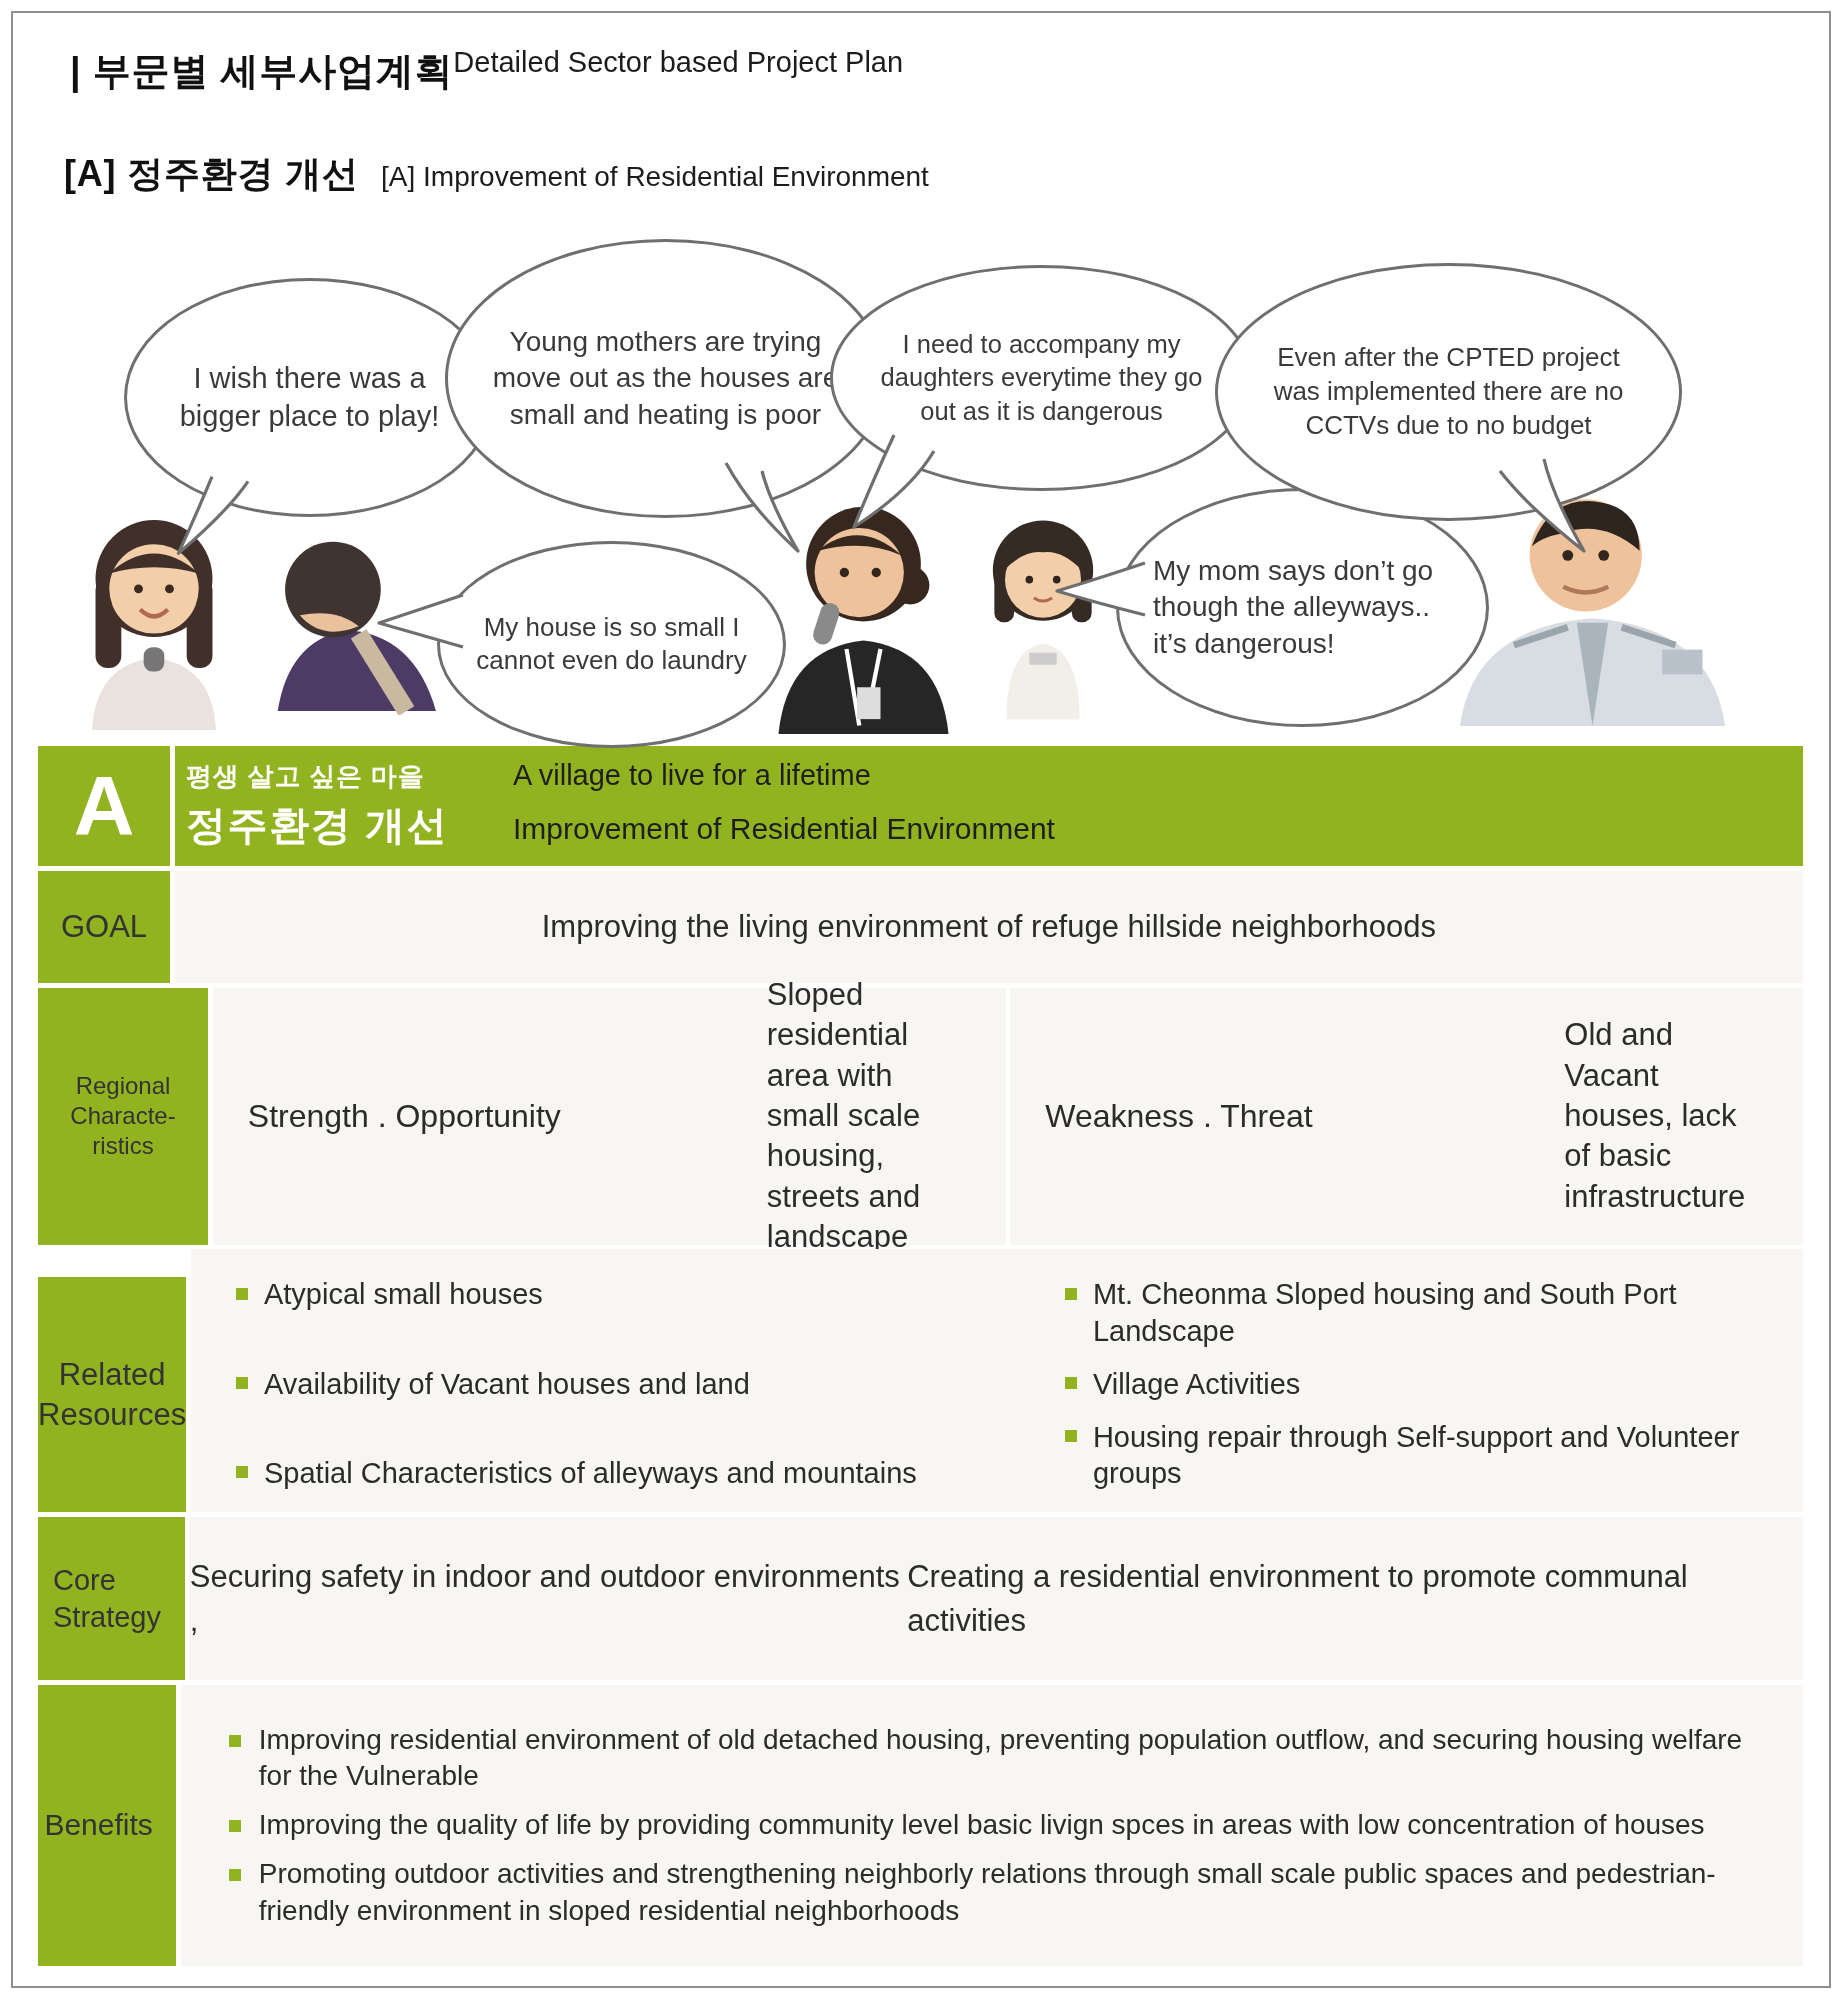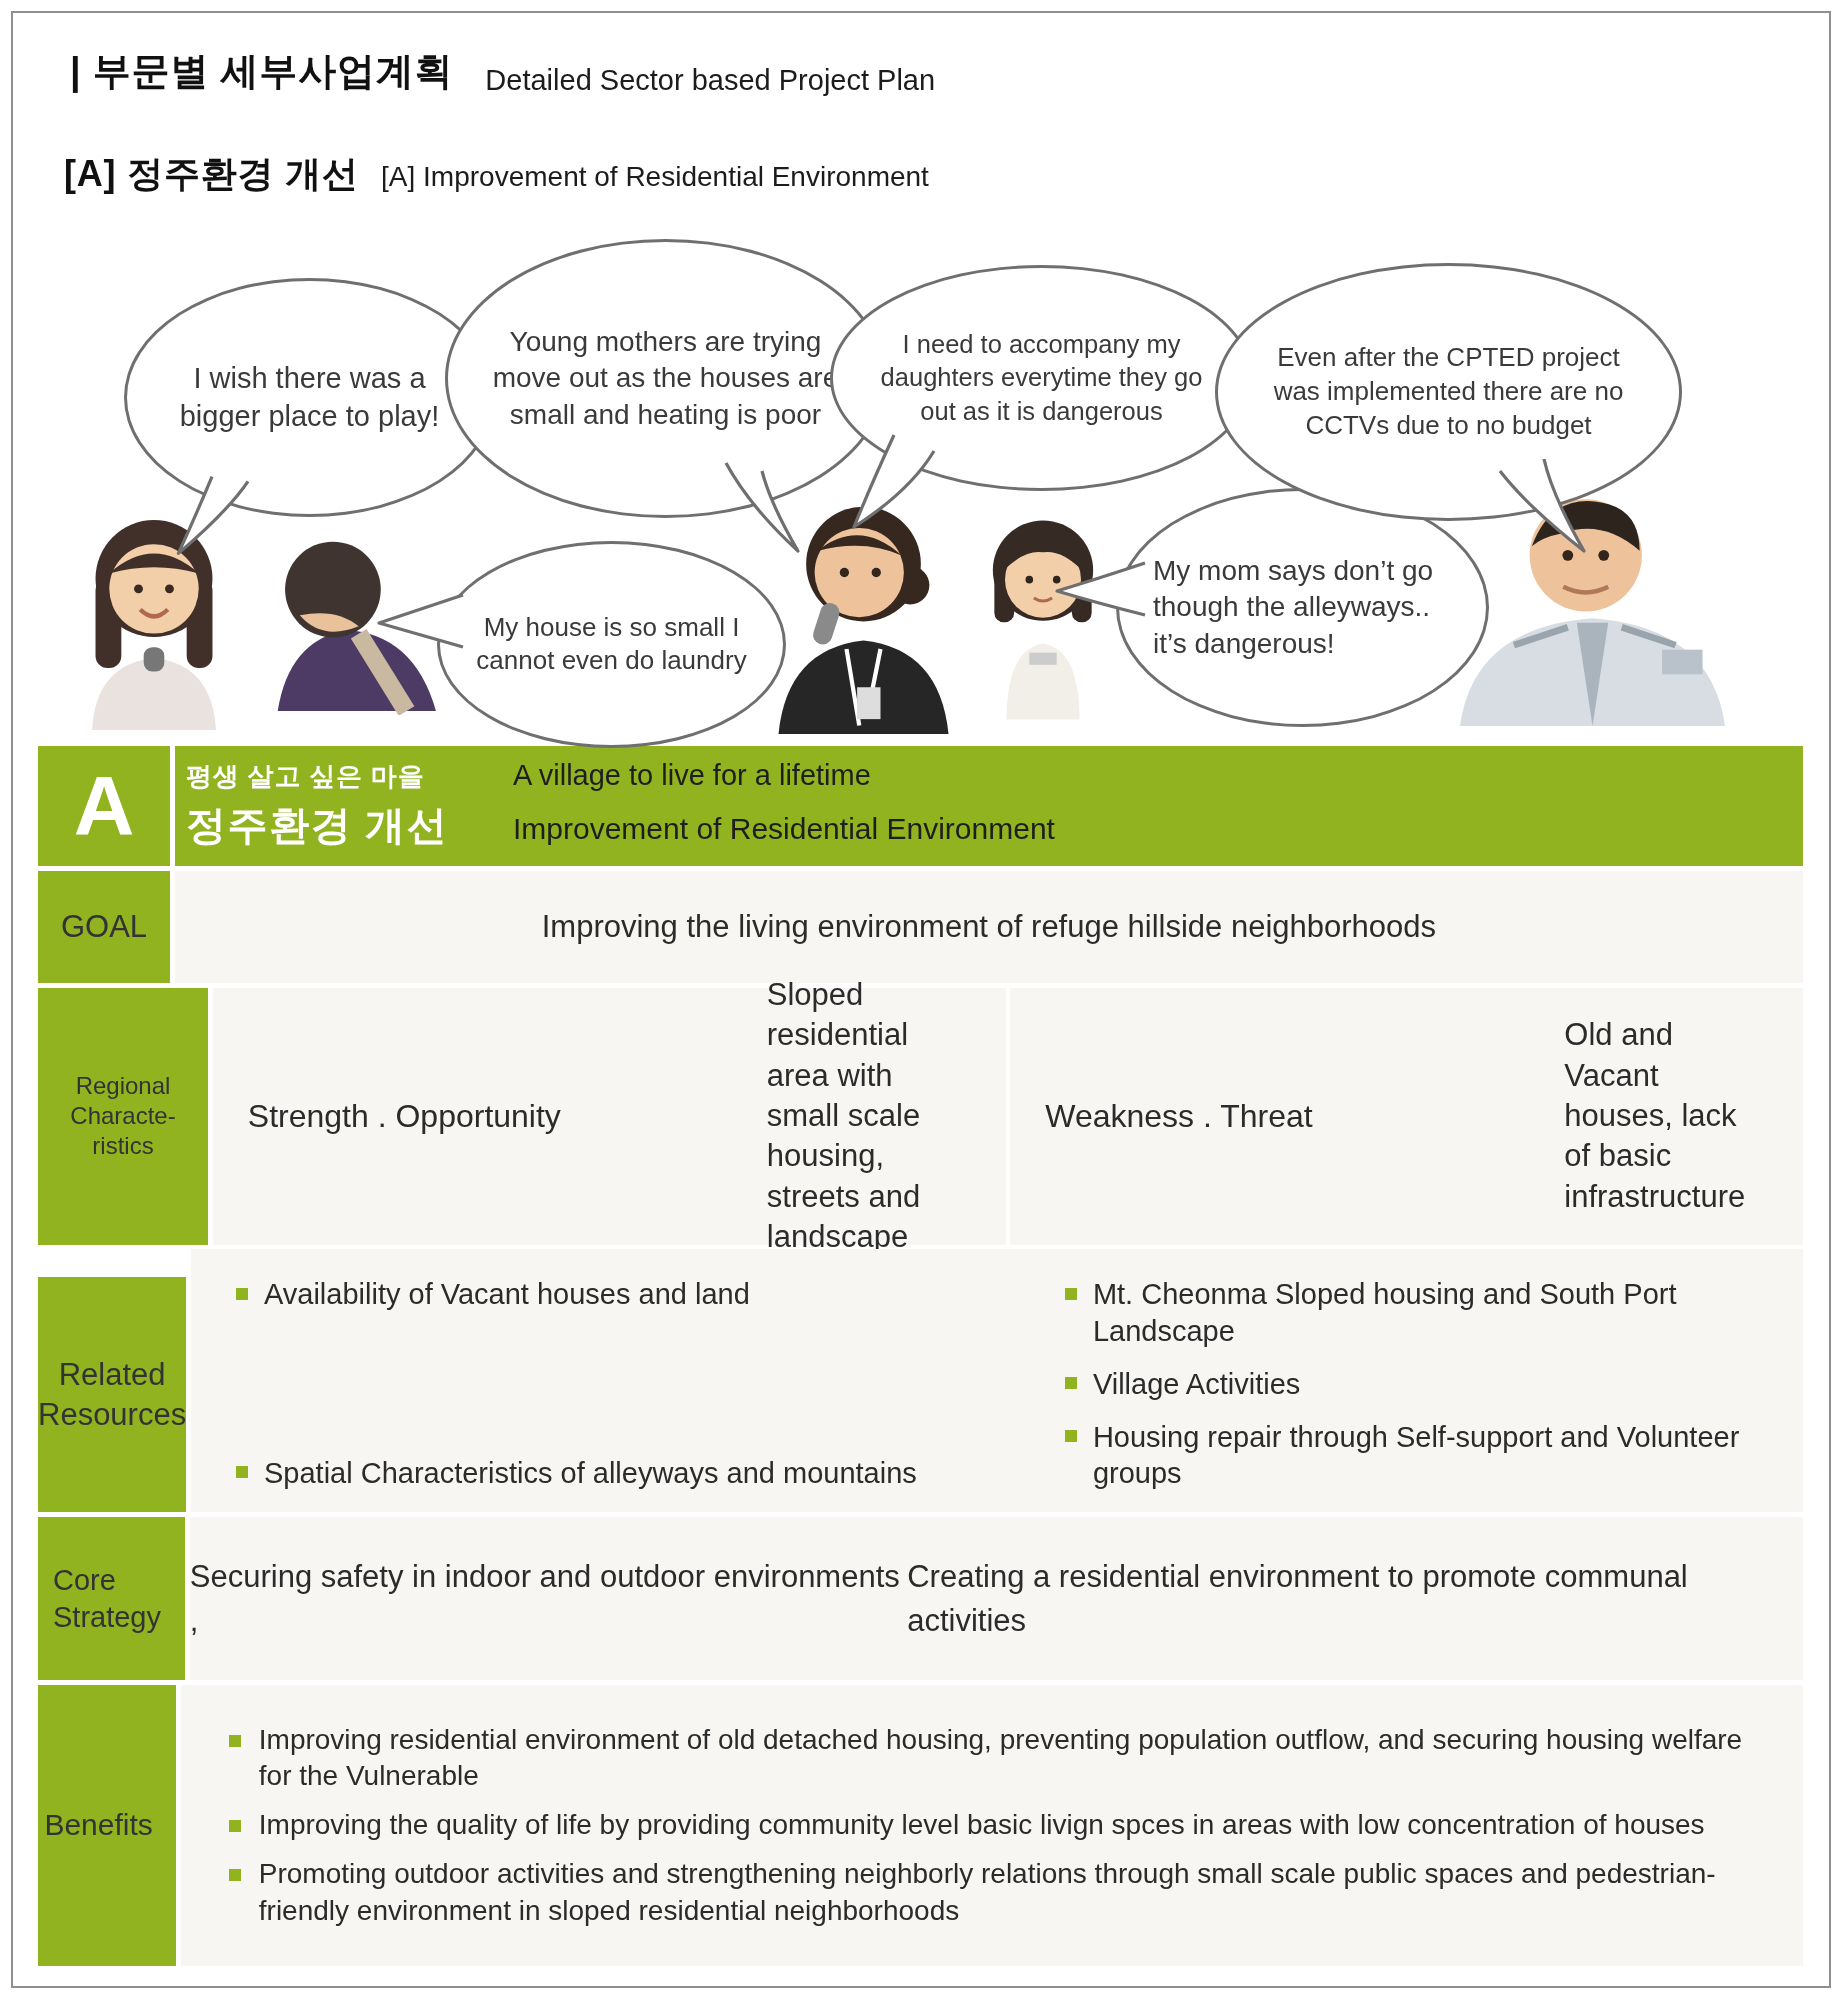--- a/index.html
+++ b/index.html
@@ -3,21 +3,21 @@
 <meta charset="utf-8">
 <style>
   html,body{margin:0;padding:0;background:#ffffff;}
   .page{
     position:relative;width:1842px;height:1999px;background:#ffffff;
     font-family:"Liberation Sans", sans-serif;color:#222;overflow:hidden;
   }
   .frame{position:absolute;left:11.2px;top:11.2px;right:11.2px;bottom:11.2px;border:2.4px solid #8f8f8f;pointer-events:none;}
 
   
-  .title-row{position:absolute;left:70px;top:46px;display:flex;align-items:flex-end;gap:32px;}
+  .title-row{position:absolute;left:70px;top:46px;display:flex;align-items:flex-start;gap:0;}
   .title-ko{font-size:38px;font-weight:700;color:#111;letter-spacing:0.8px;}
   .title-en{font-size:29px;color:#1c1c1c;}
   .section-row{position:absolute;left:64px;top:150px;display:flex;align-items:baseline;gap:22.3px;}
   .section-ko{font-size:36px;font-weight:700;color:#111;letter-spacing:0.8px;}
   .section-en{font-size:28px;color:#1c1c1c;}
 
   
   .bubble{
     position:absolute;border:3.2px solid #6f6f6f;border-radius:50%;background:#fff;
     display:flex;align-items:center;justify-content:center;text-align:center;
@@ -234,20 +234,24 @@
         </div>
       </div>
     </div>
 
     <div class="row row-related">
       <div class="cell-left lbl-related">Related Resources</div>
       <div class="cell-content related-content">
         <div class="res-col">
           <div class="res-item">
             <span class="sq"></span>
+            <span>Atypical small houses</span>
+          </div>
+          <div class="res-item">
+            <span class="sq"></span>
             <span>Availability of Vacant houses and land</span>
           </div>
           <div class="res-item">
             <span class="sq"></span>
             <span>Spatial Characteristics of alleyways and mountains</span>
           </div>
         </div>
         <div class="res-col">
           <div class="res-item">
             <span class="sq"></span>

